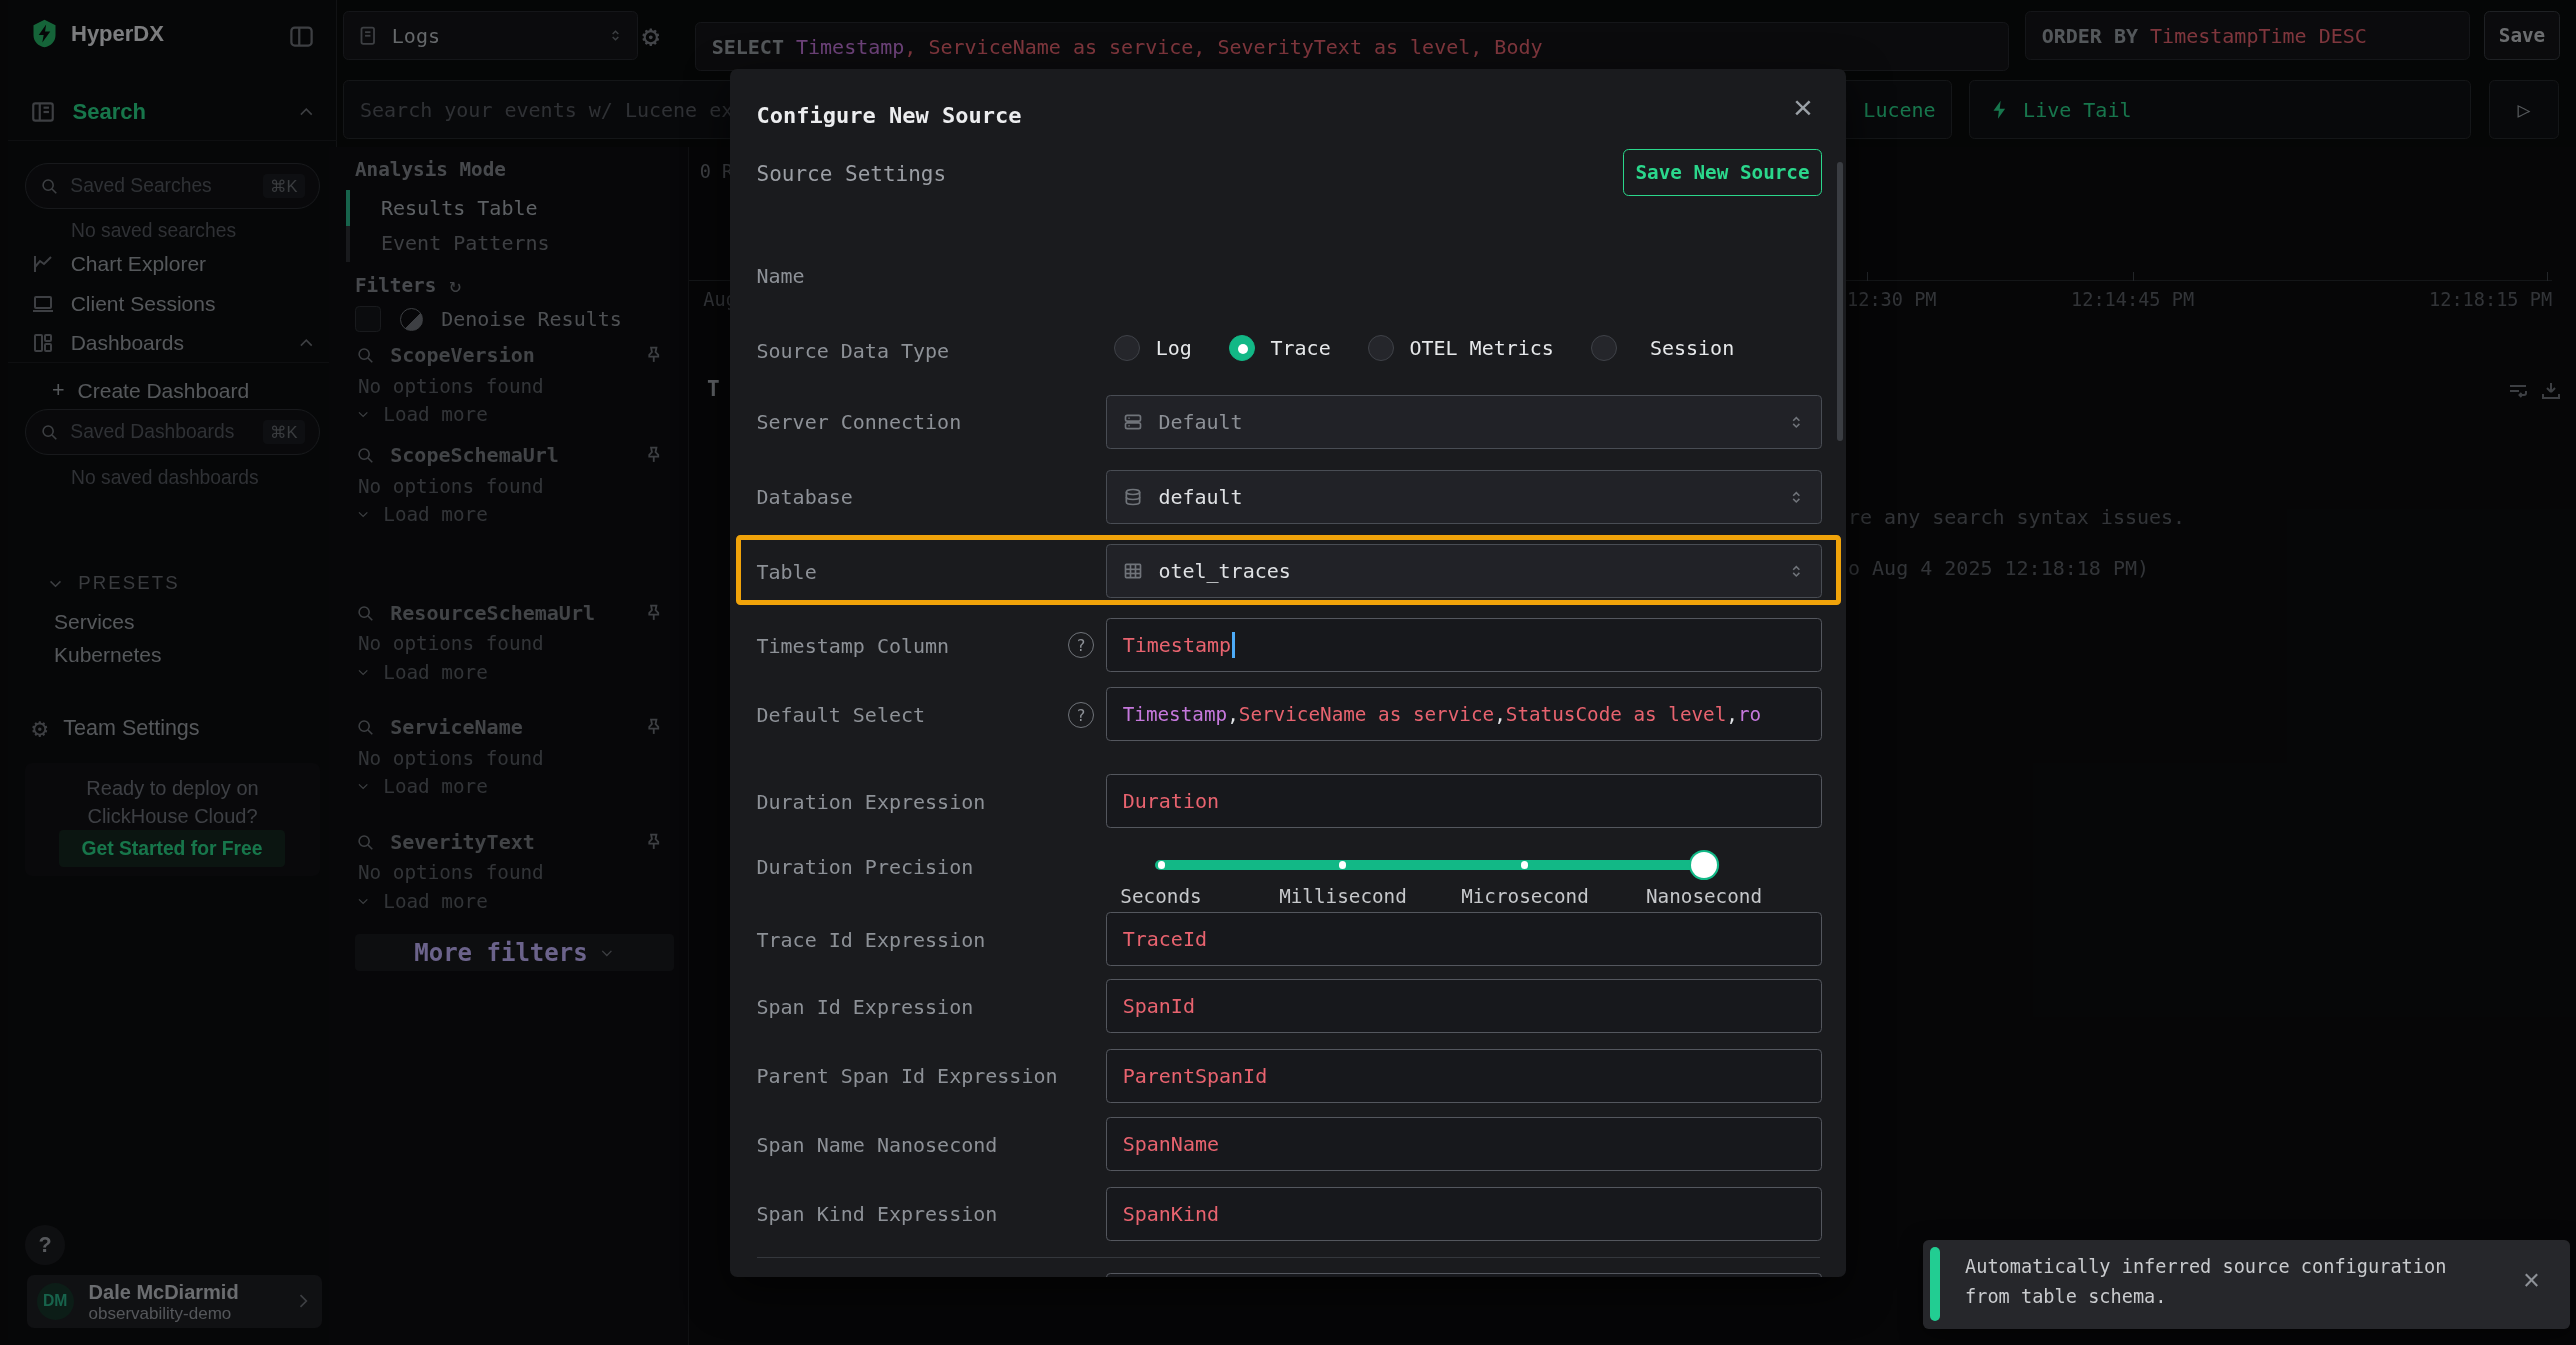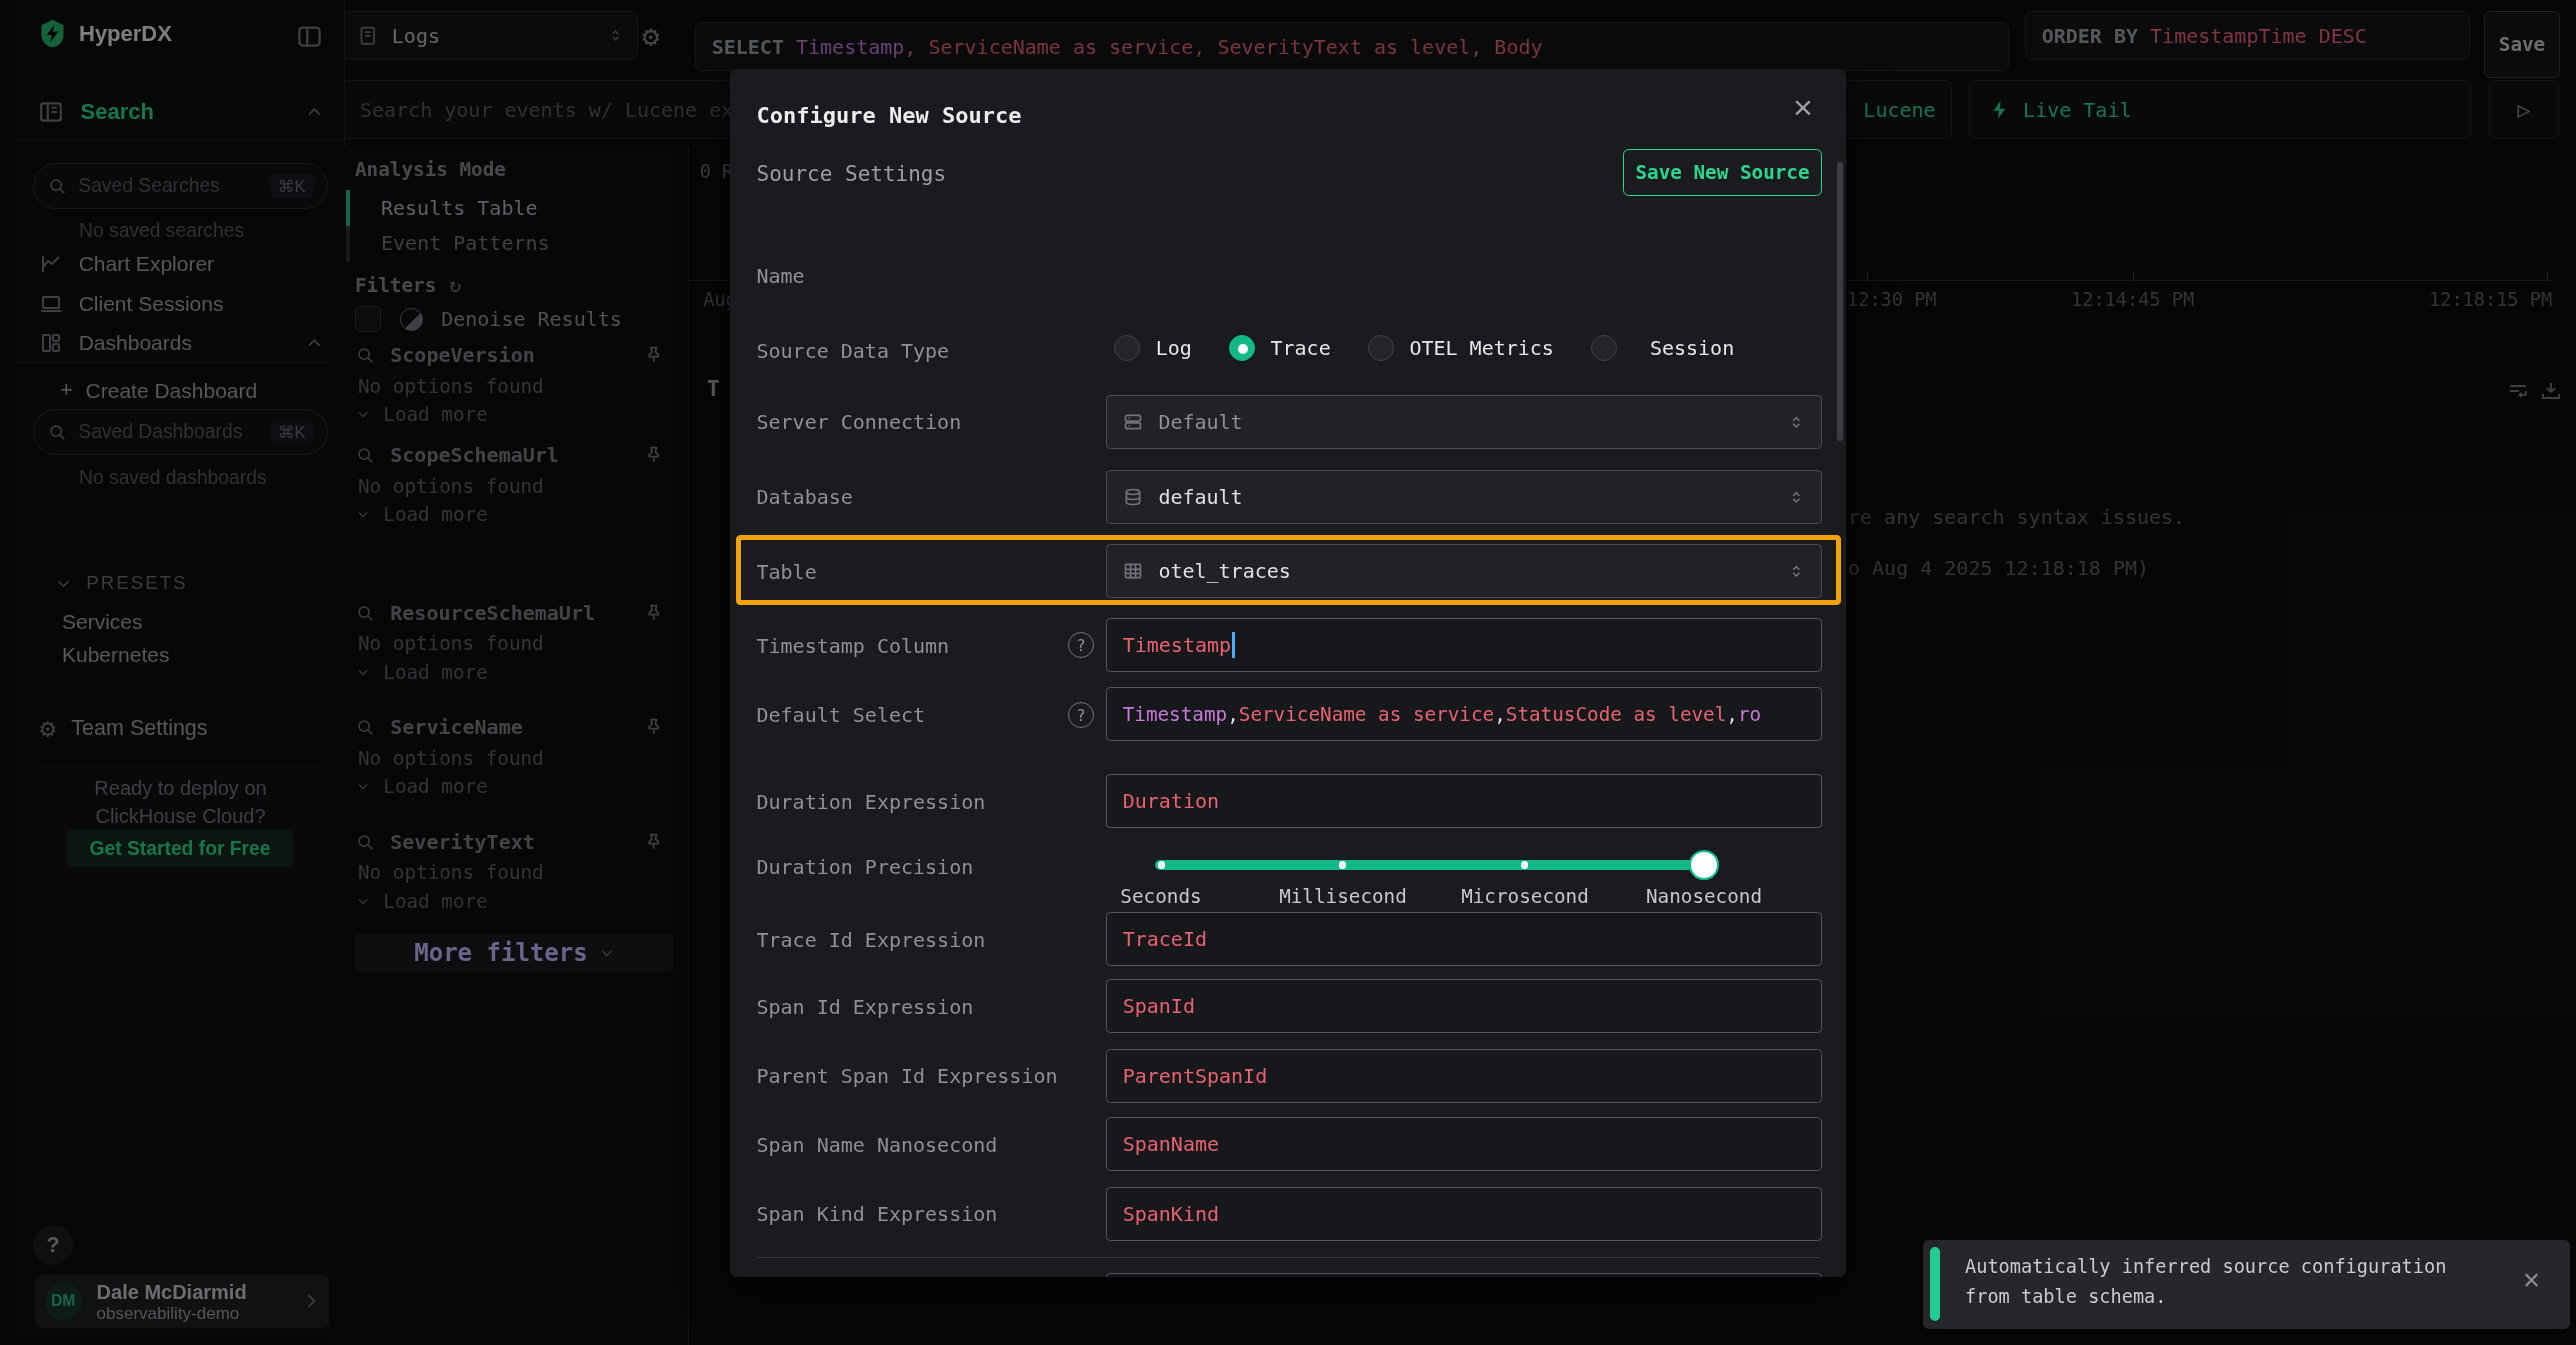--- a/index.html
+++ b/index.html
@@ -10,21 +10,21 @@
   #app{position:absolute;inset:0;background:#0b0c0e}
   svg{display:block}
   .icon{color:#70747a}
   
   #topbar{position:absolute;left:329px;top:0;width:2247px;height:147px;background:#0a0b0c}
   .tbox{position:absolute;background:#141518;border:1.4px solid #27292e;border-radius:5.7px;display:flex;align-items:center}
   .kw{color:#9aa0a6;font-weight:bold}
   .tok-purple{color:#c678dd}
   .tok-pink{color:#e8636f}
   
-  #sidebar{position:absolute;left:16px;top:0;width:329px;height:1340px;background:#0c0d0f;border-right:0.7px solid #1f2125}
+  #sidebar{position:absolute;left:8px;top:0;width:329px;height:1340px;background:#0c0d0f;border-right:0.7px solid #1f2125}
   .side-label{color:#9ba0a6;font-size:21px}
   .pill{position:absolute;left:17px;width:295px;height:46px;border:1.4px solid #2c2f34;background:#111215;border-radius:23px;display:flex;align-items:center;padding:0 14.3px;gap:11.4px}
   .pill .ph{color:#565a61;font-size:19.3px}
   .kbd{margin-left:auto;background:#1b1d21;border-radius:4.3px;padding:2.9px 7.2px;font-size:16.5px;color:#6a6e74}
   .divider{position:absolute;left:0;width:329px;height:0.7px;background:#1b1d20}
   
   #filters{position:absolute;left:329px;top:147px;width:360px;height:1198px;background:#0d0e11;border-right:0.7px solid #1e2024}
   .fhead{font-weight:bold;font-size:19.3px;color:#82868c}
   .fgroup-name{font-weight:bold;font-size:20px;color:#787c82}
   .fdim{font-size:19.3px;color:#5c6066}
@@ -77,21 +77,21 @@
       <span class="kw">SELECT</span>
         <span>&nbsp;</span>
         <span class="tok-purple">Timestamp</span>
         <span class="tok-pink">, ServiceName as service, SeverityText as level, Body</span>
     </div>
     <div class="tbox" style="left:1696px;top:11.4px;width:445px;height:49px;padding:0 15.7px;font-size:20px;white-space:nowrap;overflow:hidden">
       <span class="kw">ORDER BY</span>
         <span>&nbsp;</span>
         <span class="tok-pink">TimestampTime DESC</span>
     </div>
-    <div class="tbox" style="left:2155px;top:11.4px;width:76px;height:67px;justify-content:center;border-color:#3a3d42">
+    <div class="tbox" style="left:2155px;top:11.4px;width:76px;height:49px;justify-content:center;border-color:#3a3d42">
       <span style="color:#c3c6ca;font-weight:bold;font-size:19.3px">Save</span>
     </div>
 
     <div class="tbox" style="left:14.3px;top:80px;width:1609px;height:59px;padding:0 15.7px;background:#101114;border-color:#26282c">
       <span style="color:#565a61;font-size:20px">Search your events w/ Lucene ex.</span>
       <span style="margin-left:auto;font-size:20px"><span style="color:#3a3d42">|</span> <span style="color:#2bd78c">Lucene</span></span>
     </div>
     <div class="tbox" style="left:1640px;top:80px;width:502px;height:59px;padding:0 18.6px;gap:13px;background:#101114;border-color:#26282c">
       <span style="color:#2bd78c">
         <svg width="21.5" height="21.5" viewBox="0 0 24 24">

